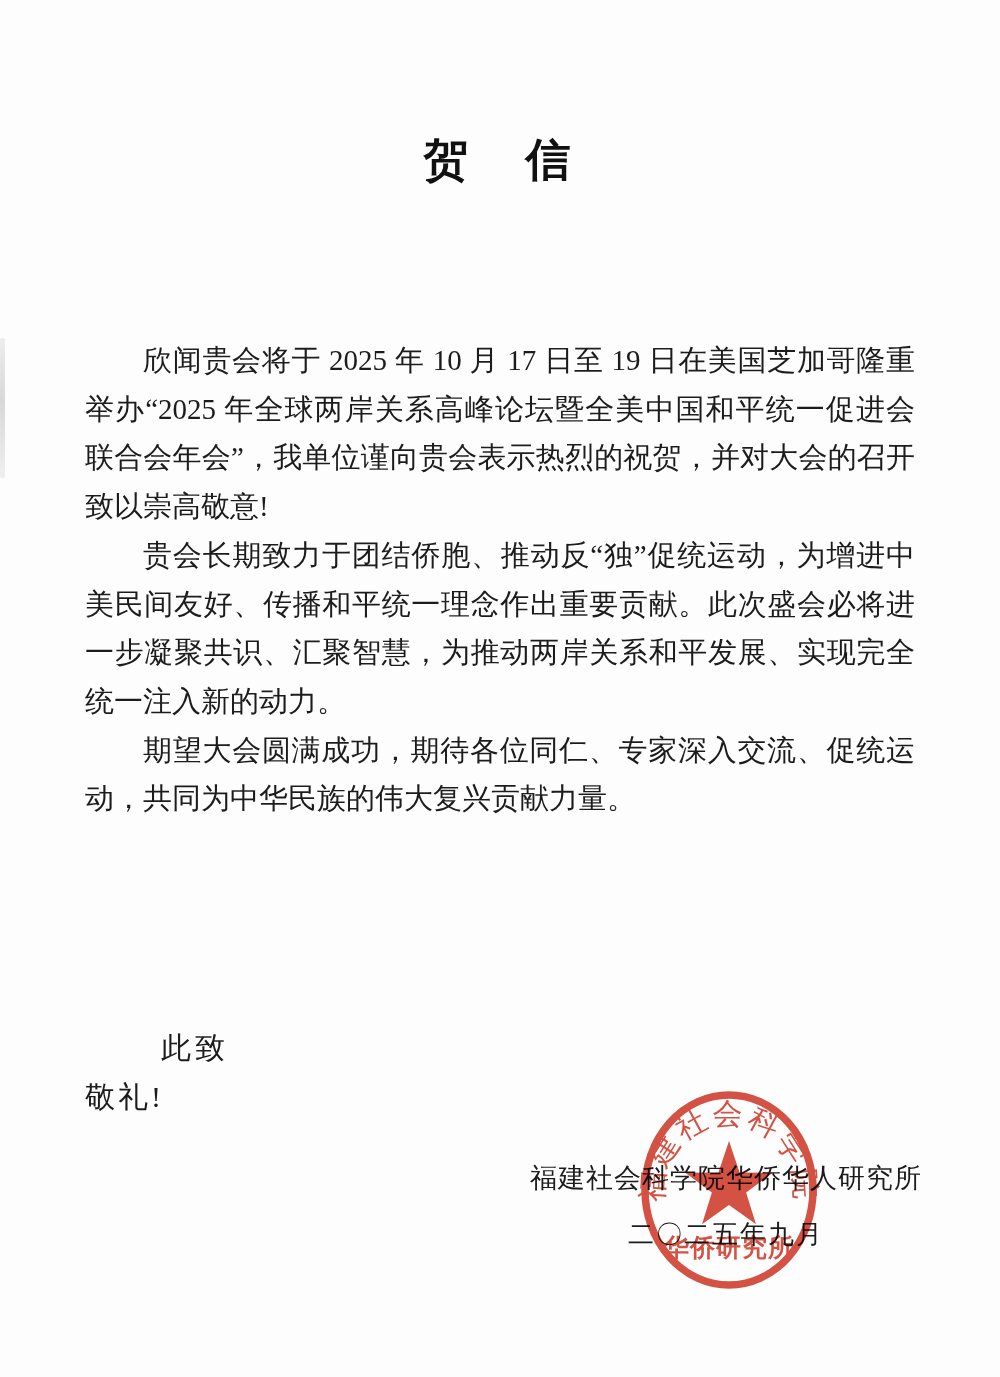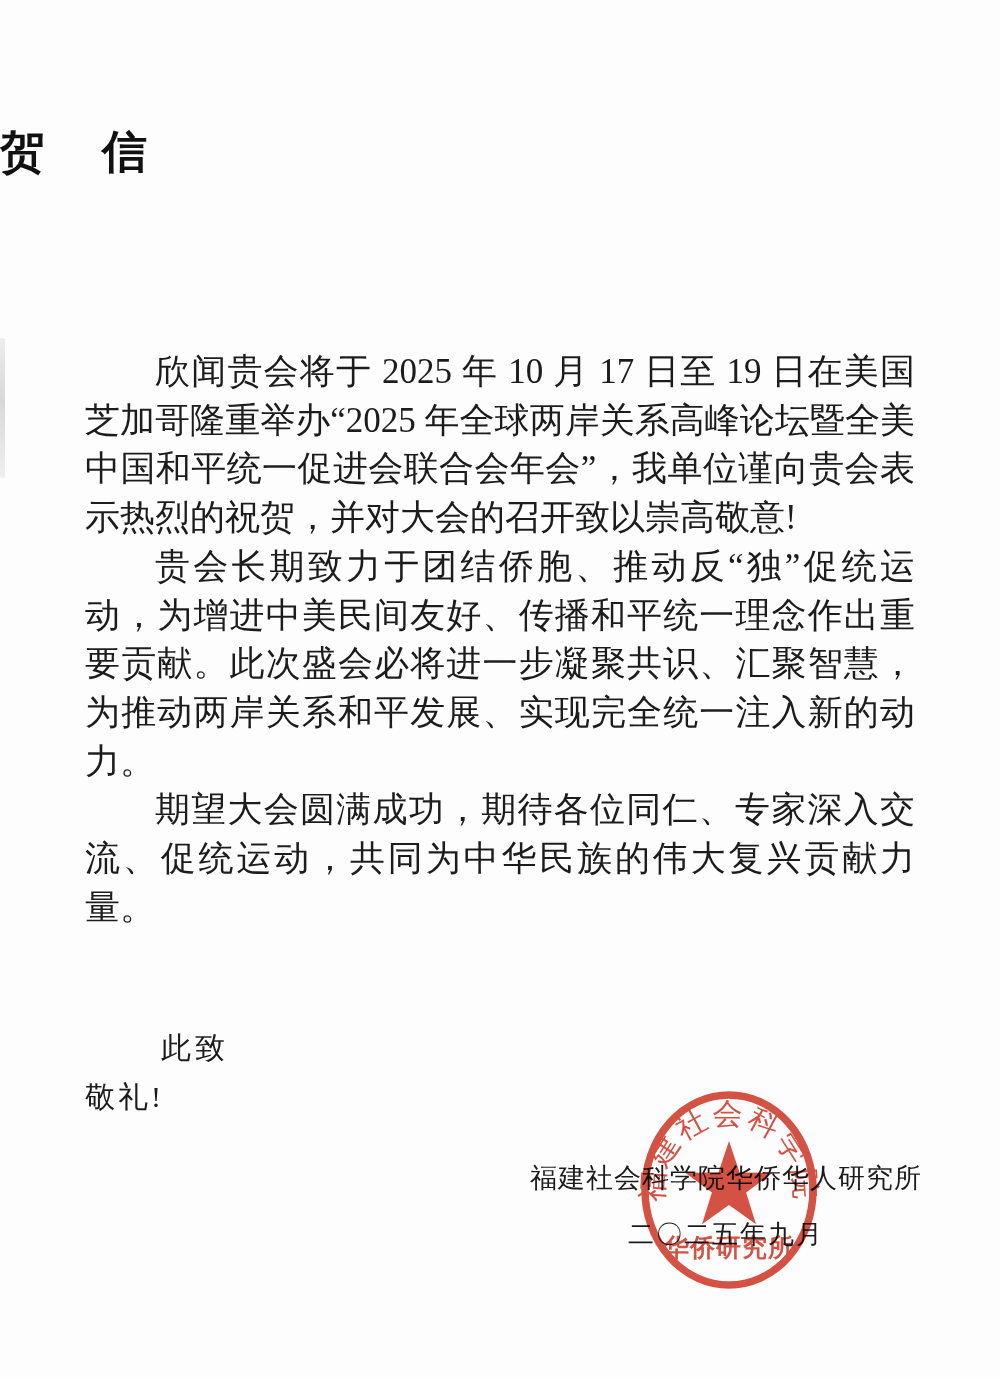--- a/index.html
+++ b/index.html
@@ -21,49 +21,48 @@
     position: absolute;
     left: 0;
     top: 338px;
     width: 5px;
     height: 140px;
     background: linear-gradient(180deg, #ededed 0%, #d8d8d8 45%, #efefef 100%);
     border-radius: 2px;
   }
   .title {
     position: absolute;
-    top: 122px;
+    top: 130px;
     left: 0;
     width: 100%;
-    text-align: left;
+    text-align: center;
     font-family: "Liberation Sans", "DejaVu Sans", sans-serif;
     font-weight: 700;
     font-size: 45px;
     letter-spacing: 6px;
     color: #111;
     white-space: pre;
   }
   .addressee {
     position: absolute;
     top: 238px;
     left: 85px;
     width: 860px;
     font-size: 31px;
     letter-spacing: 1px;
   }
   .letter-body {
     position: absolute;
     top: 336px;
     left: 85px;
     width: 830px;
-    font-size: 35px;
+    font-size: 29px;
     line-height: 48.7px;
     text-align: justify;
     text-justify: inter-ideograph;
-    margin-top: 12px;
   }
   .letter-body p {
     margin: 0;
     text-indent: 2em;
   }
   .closing-cizhi {
     position: absolute;
     top: 1028px;
     left: 101px;
     font-size: 30px;

